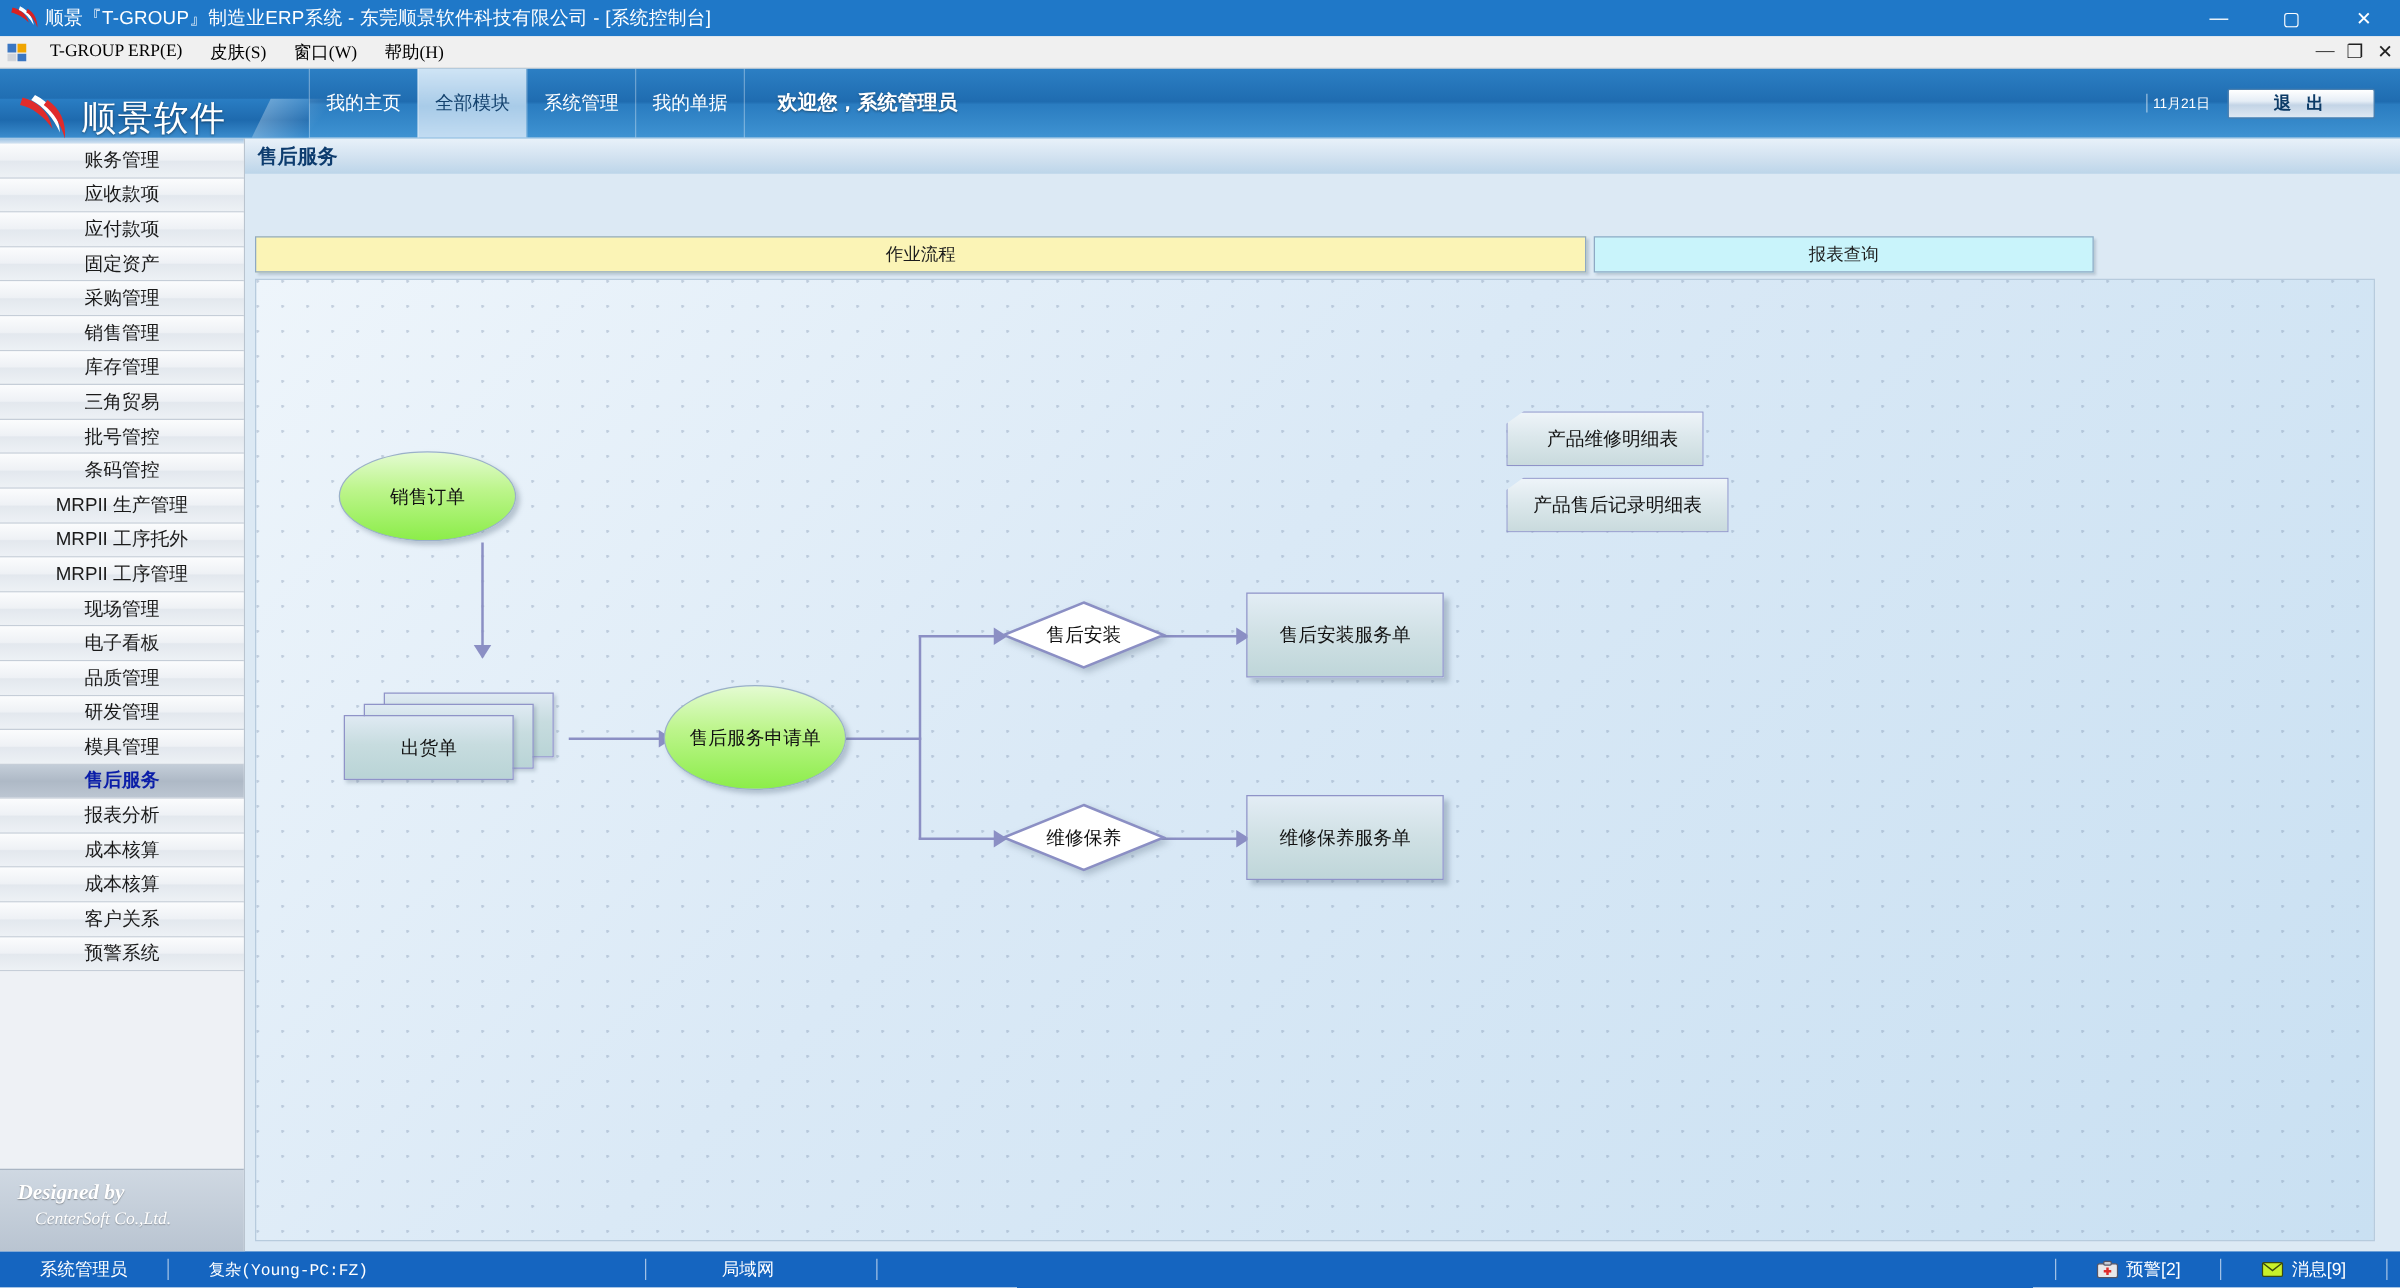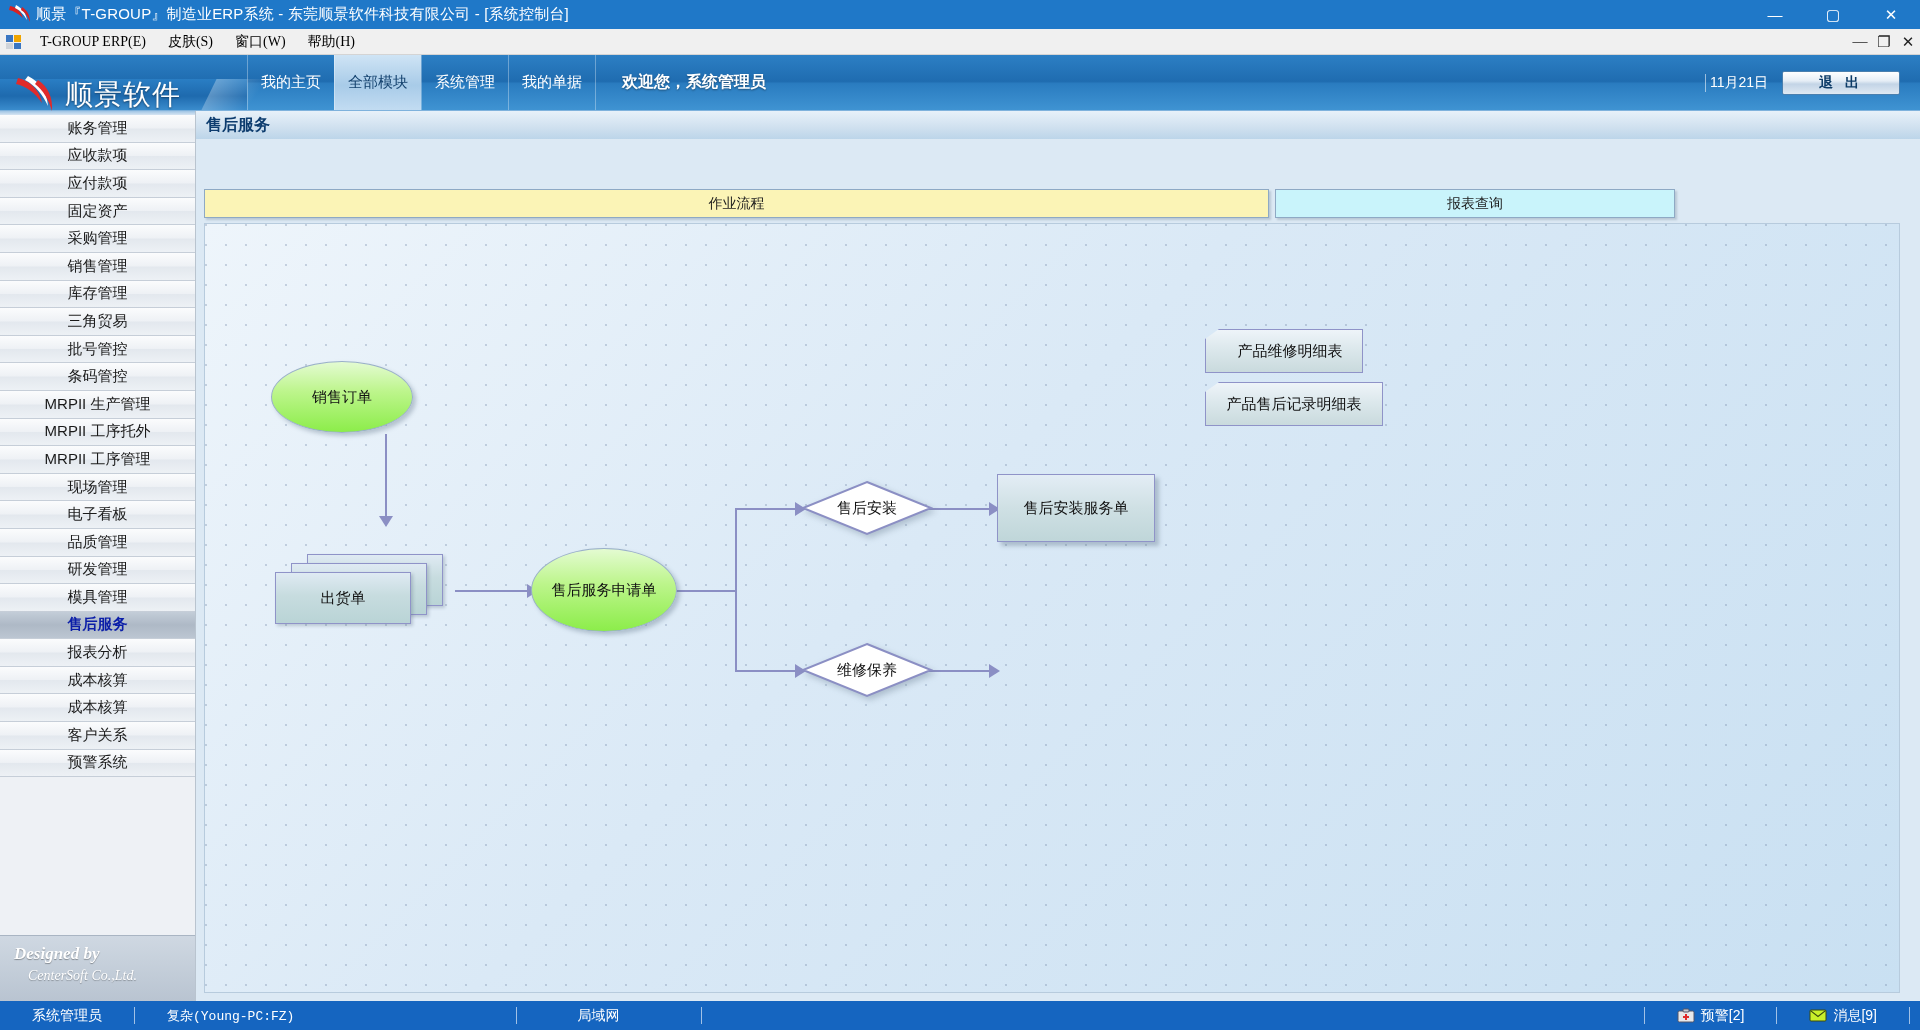--- a/index.html
+++ b/index.html
@@ -82,21 +82,21 @@
     color:#14426e;
   }
   .welcome {
     display:flex; align-items:center; padding-left:26px;
     color:#ffffff; font-size:16px; font-weight:bold; white-space:nowrap;
     text-shadow: 0 1px 2px rgba(0,0,0,.4);
   }
   .hdr-spacer { flex:1; }
   .hdr-right { display:flex; align-items:center; padding-right: 20px; gap: 14px; }
   .hdr-date {
-    color:#fff; font-size:14px; white-space:nowrap;
+    color:#fff; font-size:11px; white-space:nowrap;
     border-left: 1px solid rgba(255,255,255,.55); padding-left: 4px;
   }
   .logout-btn {
     width: 118px; height: 24px;
     background: linear-gradient(180deg,#ffffff 0%,#e6eef6 40%,#c3d4e6 55%,#dfe9f3 100%);
     border: 1px solid #4a7fae; border-radius: 2px;
     display:flex; align-items:center; justify-content:center;
     color:#0b3a66; font-size:14px; font-weight:bold; letter-spacing:4px;
   }
 
@@ -369,20 +369,23 @@
         <svg width="132" height="56" viewBox="0 0 132 56">
           <polygon points="66,2 130,28 66,54 2,28" fill="#ffffff" stroke="#8b8fc4" stroke-width="2"></polygon>
         </svg>
         <div class="diamond-label">维修保养</div>
       </div>
 
       <div class="node rectnode" style="left:792px; top:250px; width:158px; height:68px;">
         <span>售后安装服务单</span>
       </div>
 
+      <div class="node rectnode" style="left:792px; top:412px; width:158px; height:68px;">
+        <span>维修保养服务单</span>
+      </div>
 
       <div class="node reportnode" style="left:1000px; top:105px; width:158px; height:44px;padding-left:12px;">
         <span>产品维修明细表</span>
       </div>
 
       <div class="node reportnode" style="left:1000px; top:158px; width:178px; height:44px;">
         <span>产品售后记录明细表</span>
       </div>
 
     </div>

